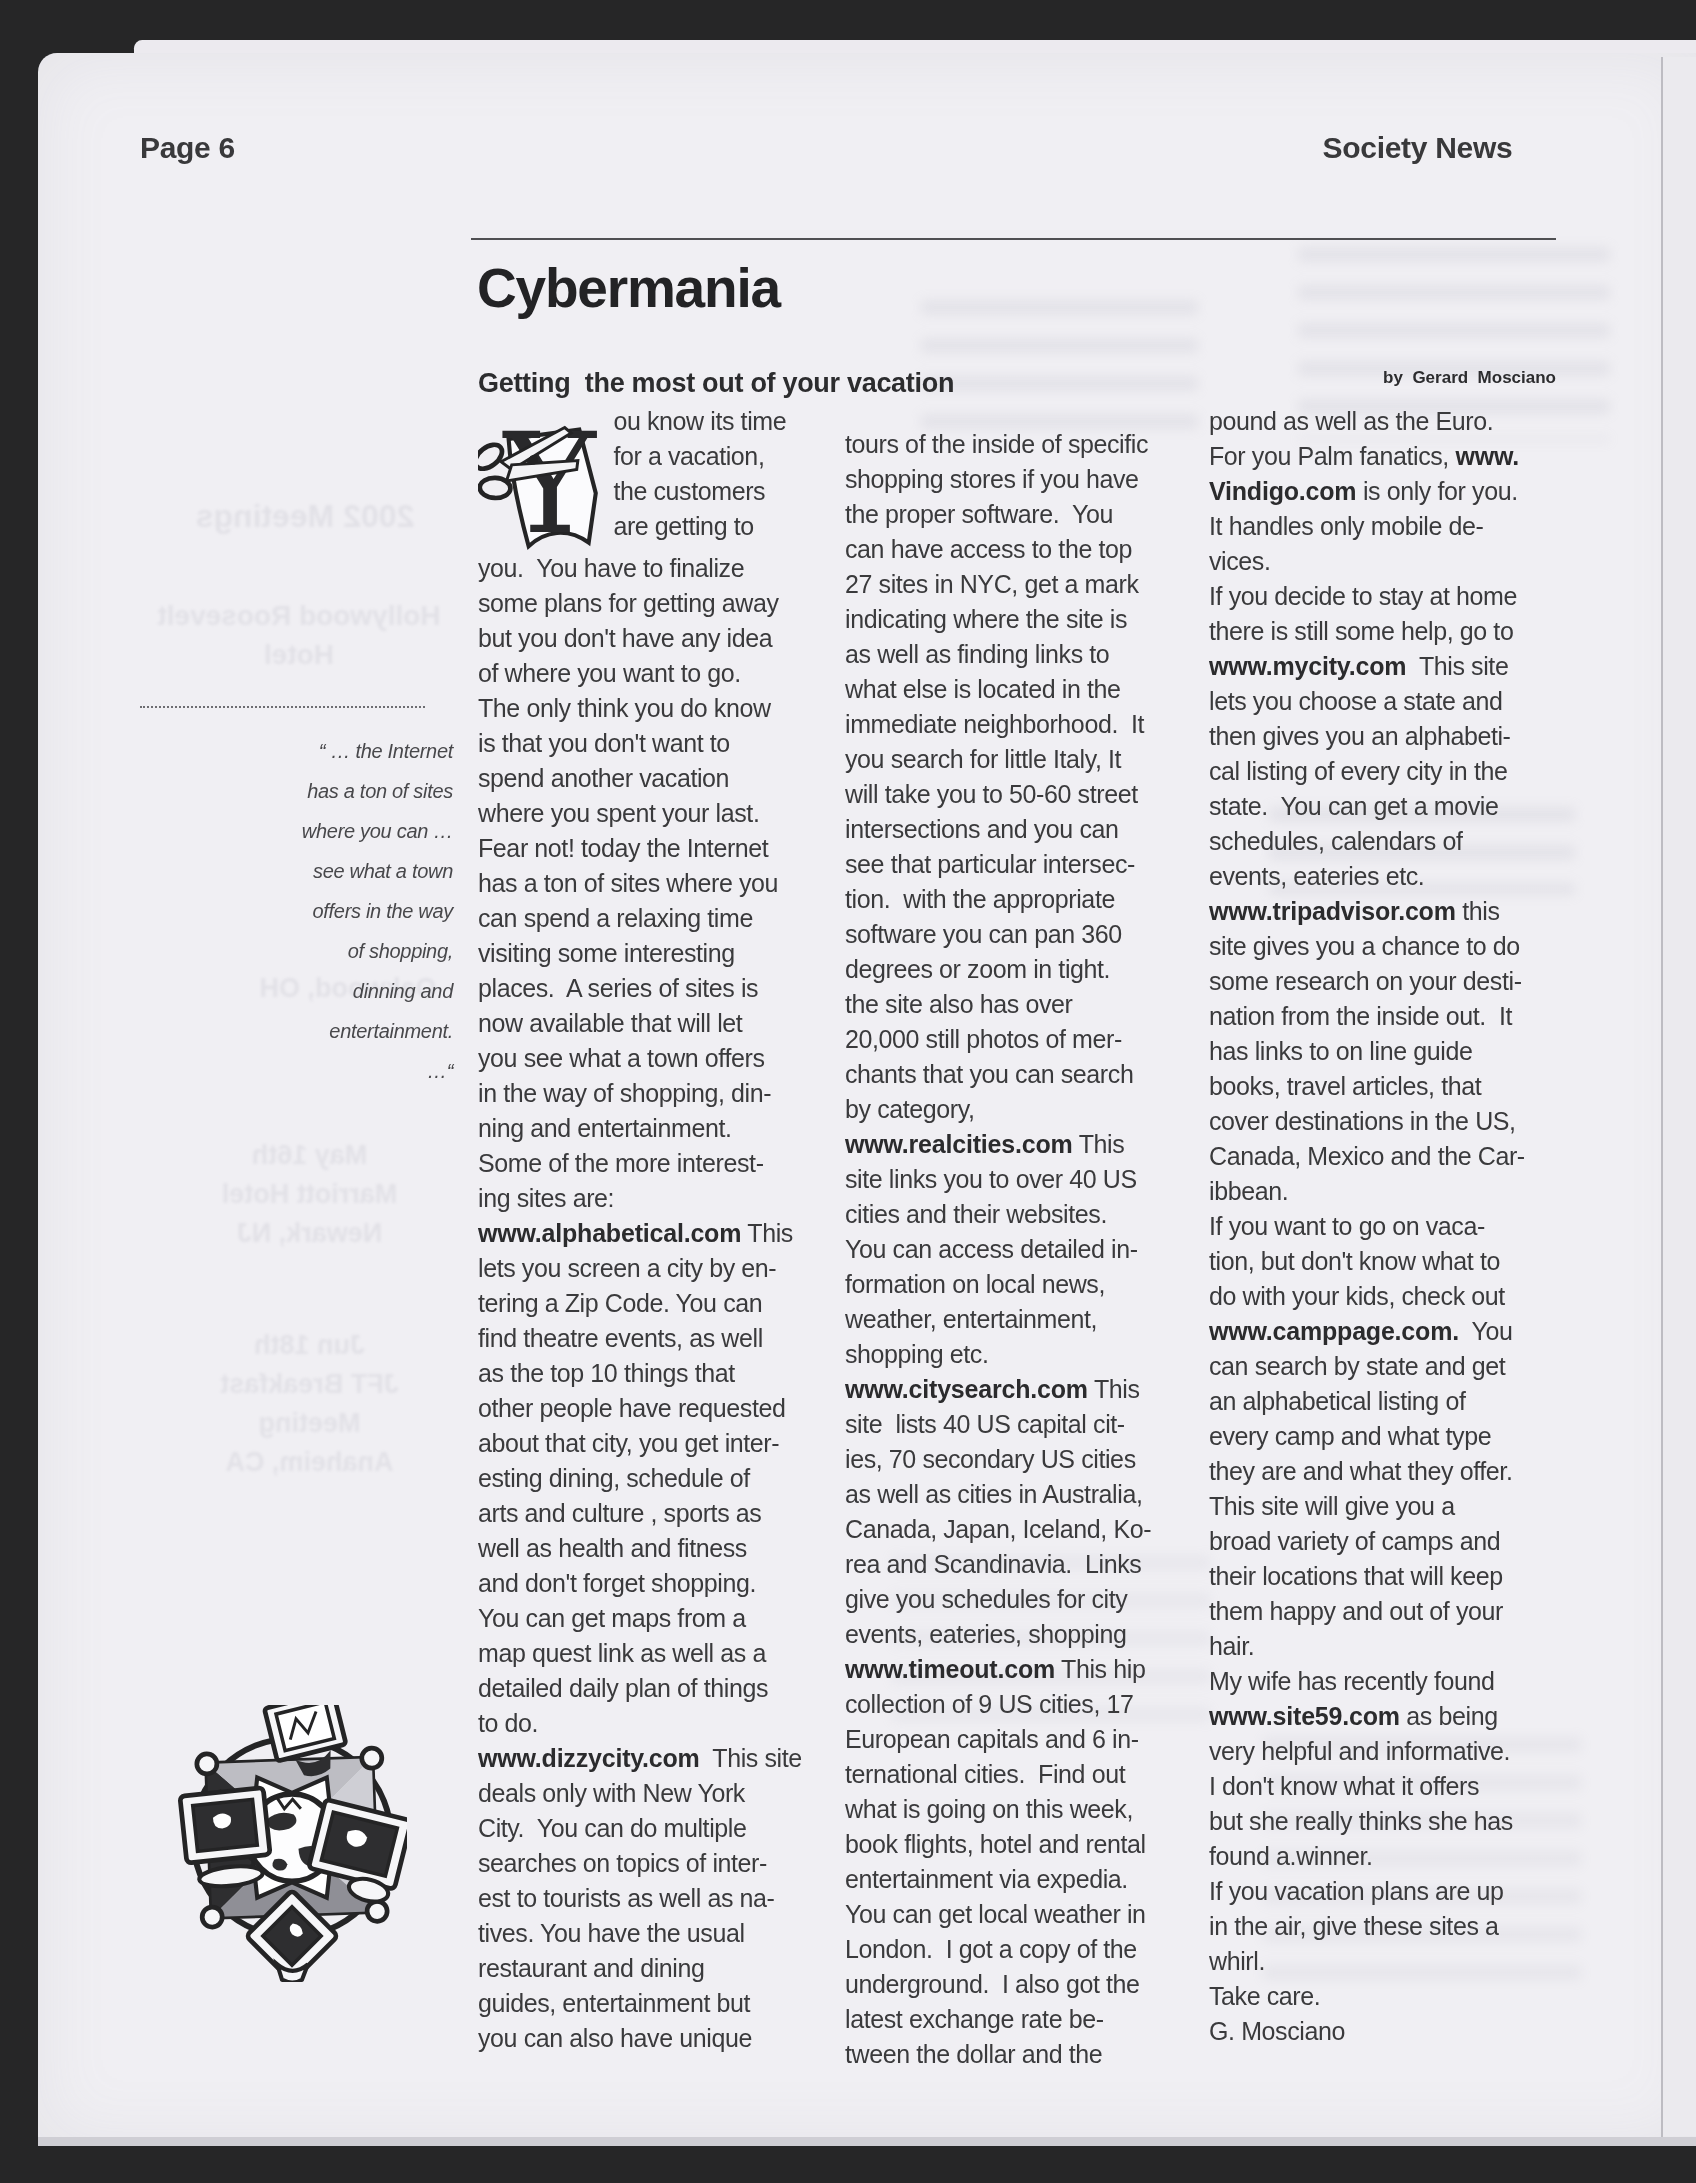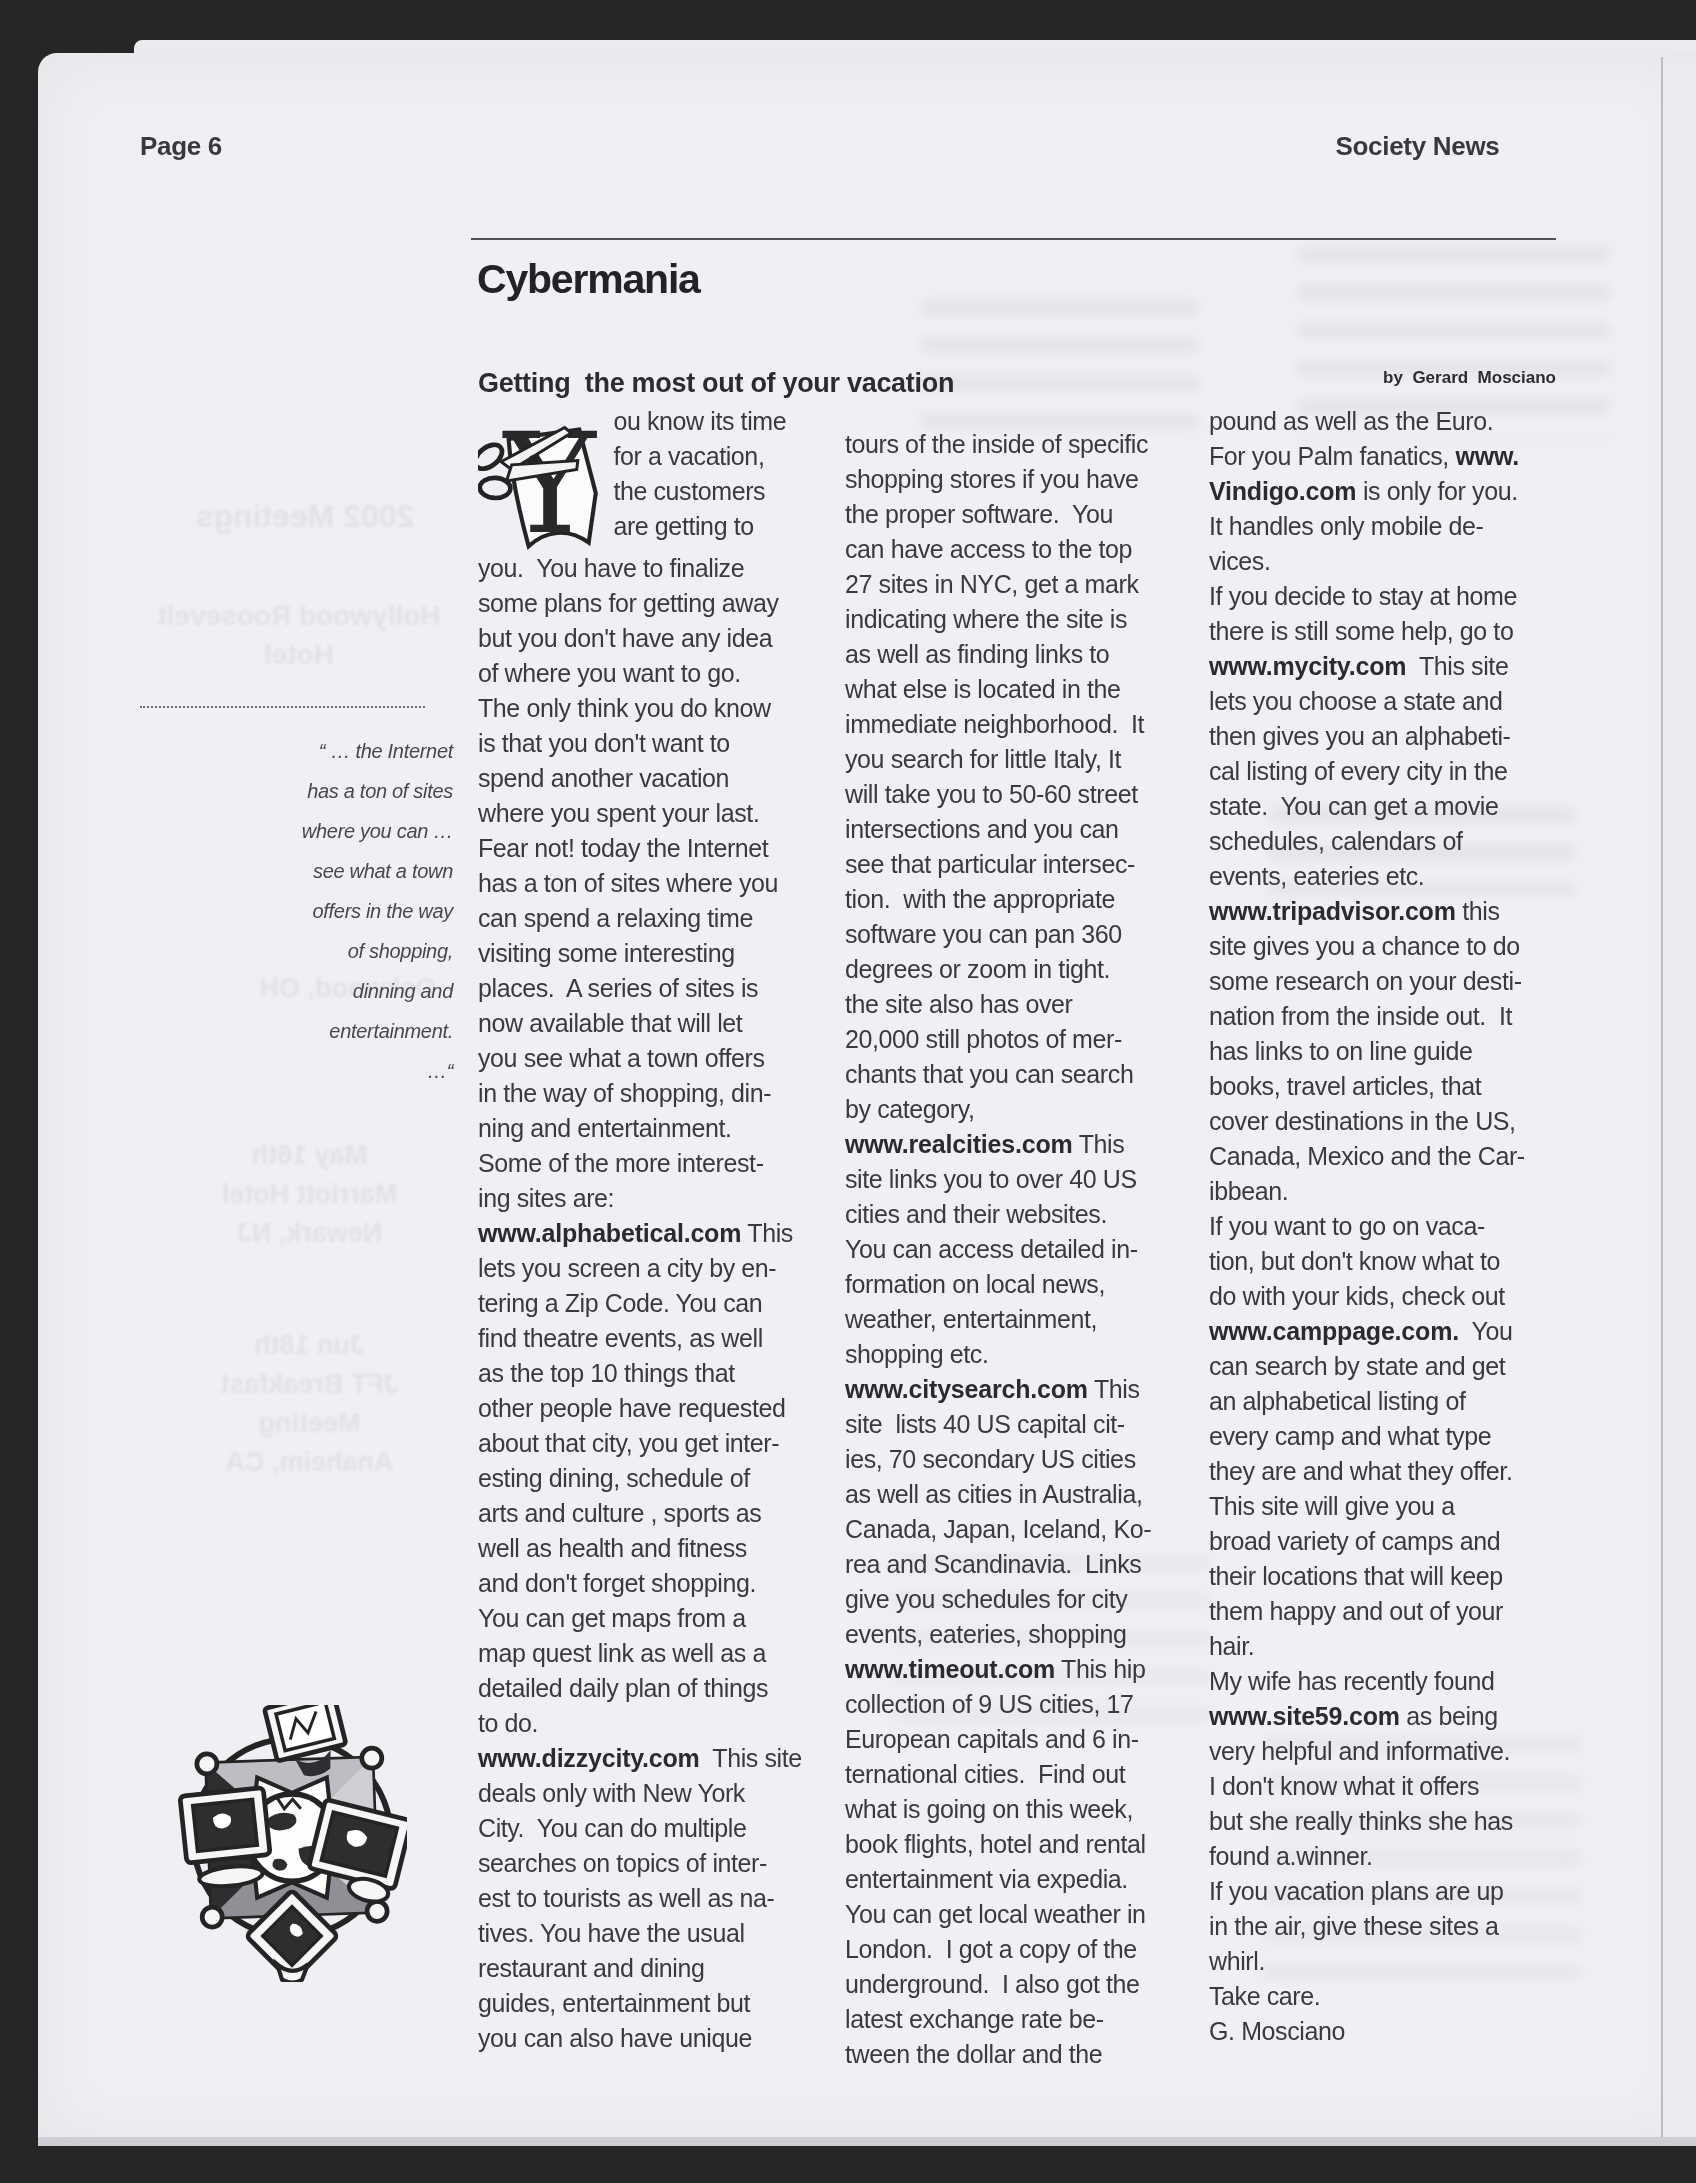--- a/index.html
+++ b/index.html
@@ -17,26 +17,26 @@
     box-shadow:inset 0 0 71px rgba(150,150,160,0.12);
   }
   .page-edge-line {
     position:absolute; left:1661px; top:57px; width:2.4px; height:2083px;
     background:#bdbcc2;
   }
   .page-edge-strip {
     position:absolute; left:1663px; top:57px; width:33px; height:2079px;
     background:#ebeaee;
   }
-  .hdr { position:absolute; top:131px; font-size:26px; font-weight:700; color:#39393b; letter-spacing:-0.3px; }
+  .hdr { position:absolute; top:131px; font-size:30px; font-weight:700; color:#39393b; letter-spacing:-0.3px; }
   .hdr-left { left:140px; }
   .hdr-right { left:1266px; width:303px; text-align:center; }
   .title-rule { position:absolute; left:471px; top:238px; width:1085px; height:2.4px; background:#4f4f52; }
   .article-title {
-    position:absolute; left:477px; top:256px; font-size:41px; font-weight:700;
+    position:absolute; left:477px; top:256px; font-size:55px; font-weight:700;
     color:#232325; letter-spacing:-1.2px;
   }
   .subtitle {
     position:absolute; left:478px; top:368px; font-size:27px; font-weight:700;
     color:#2c2c2e; letter-spacing:-0.3px; white-space:pre;
   }
   .byline {
     position:absolute; left:1207px; top:368px; width:349px; text-align:right;
     font-size:17px; font-weight:700; color:#2c2c2e; white-space:pre;
   }

